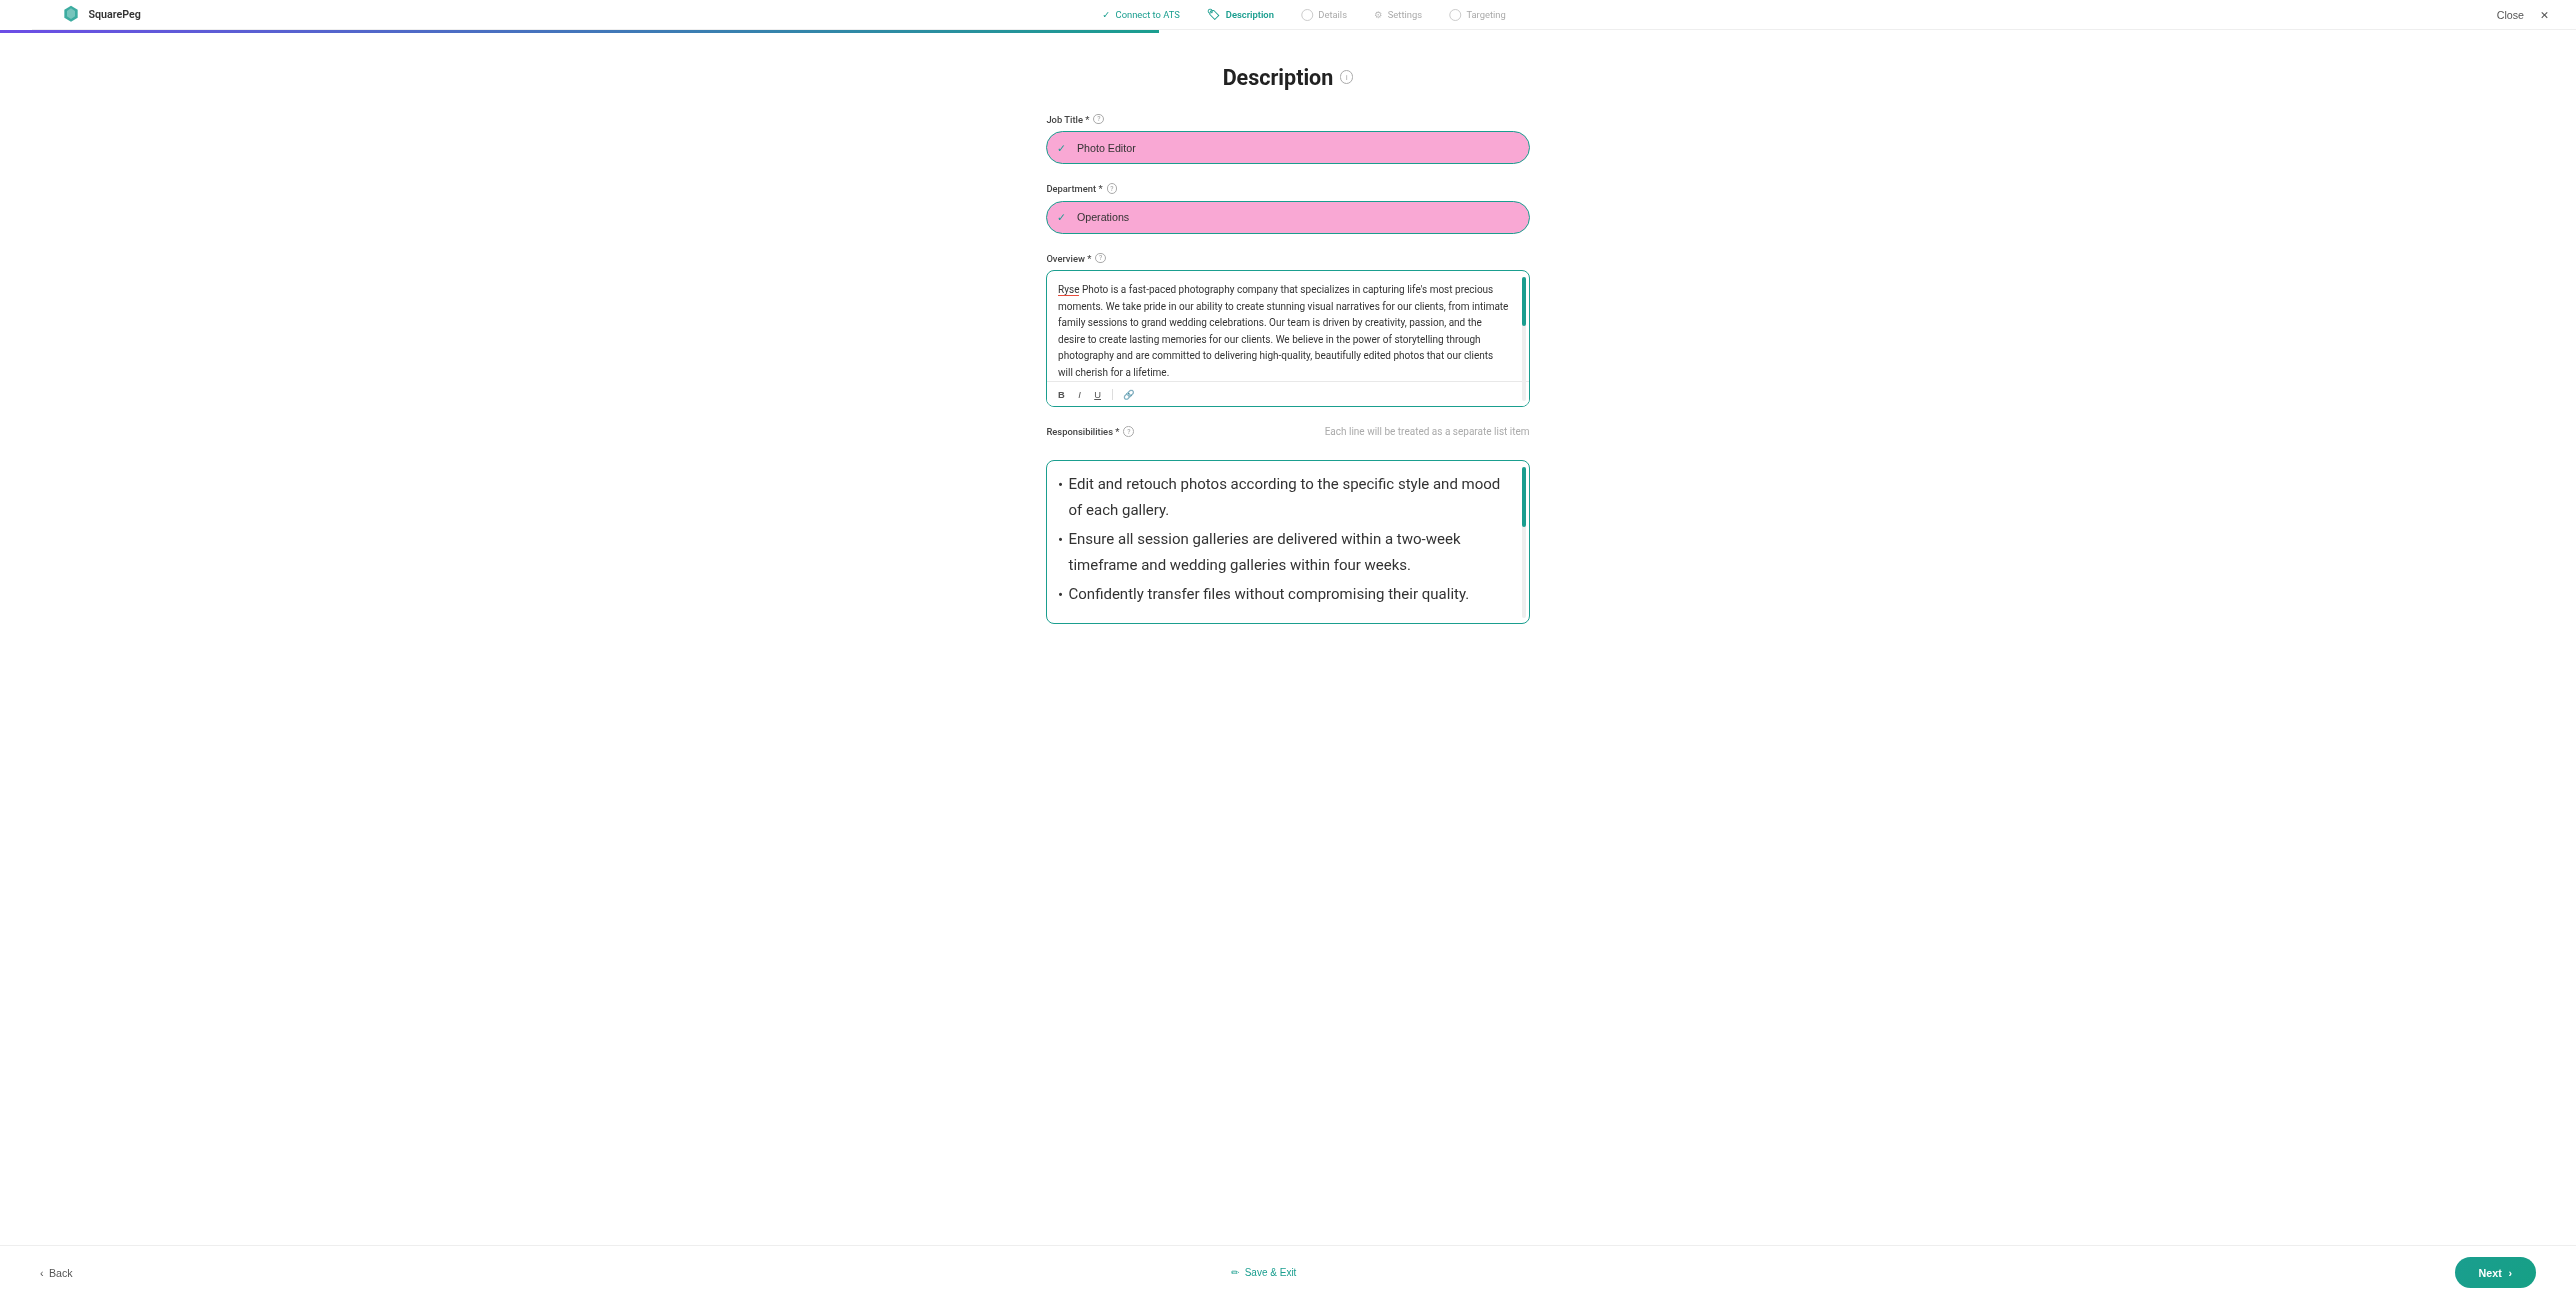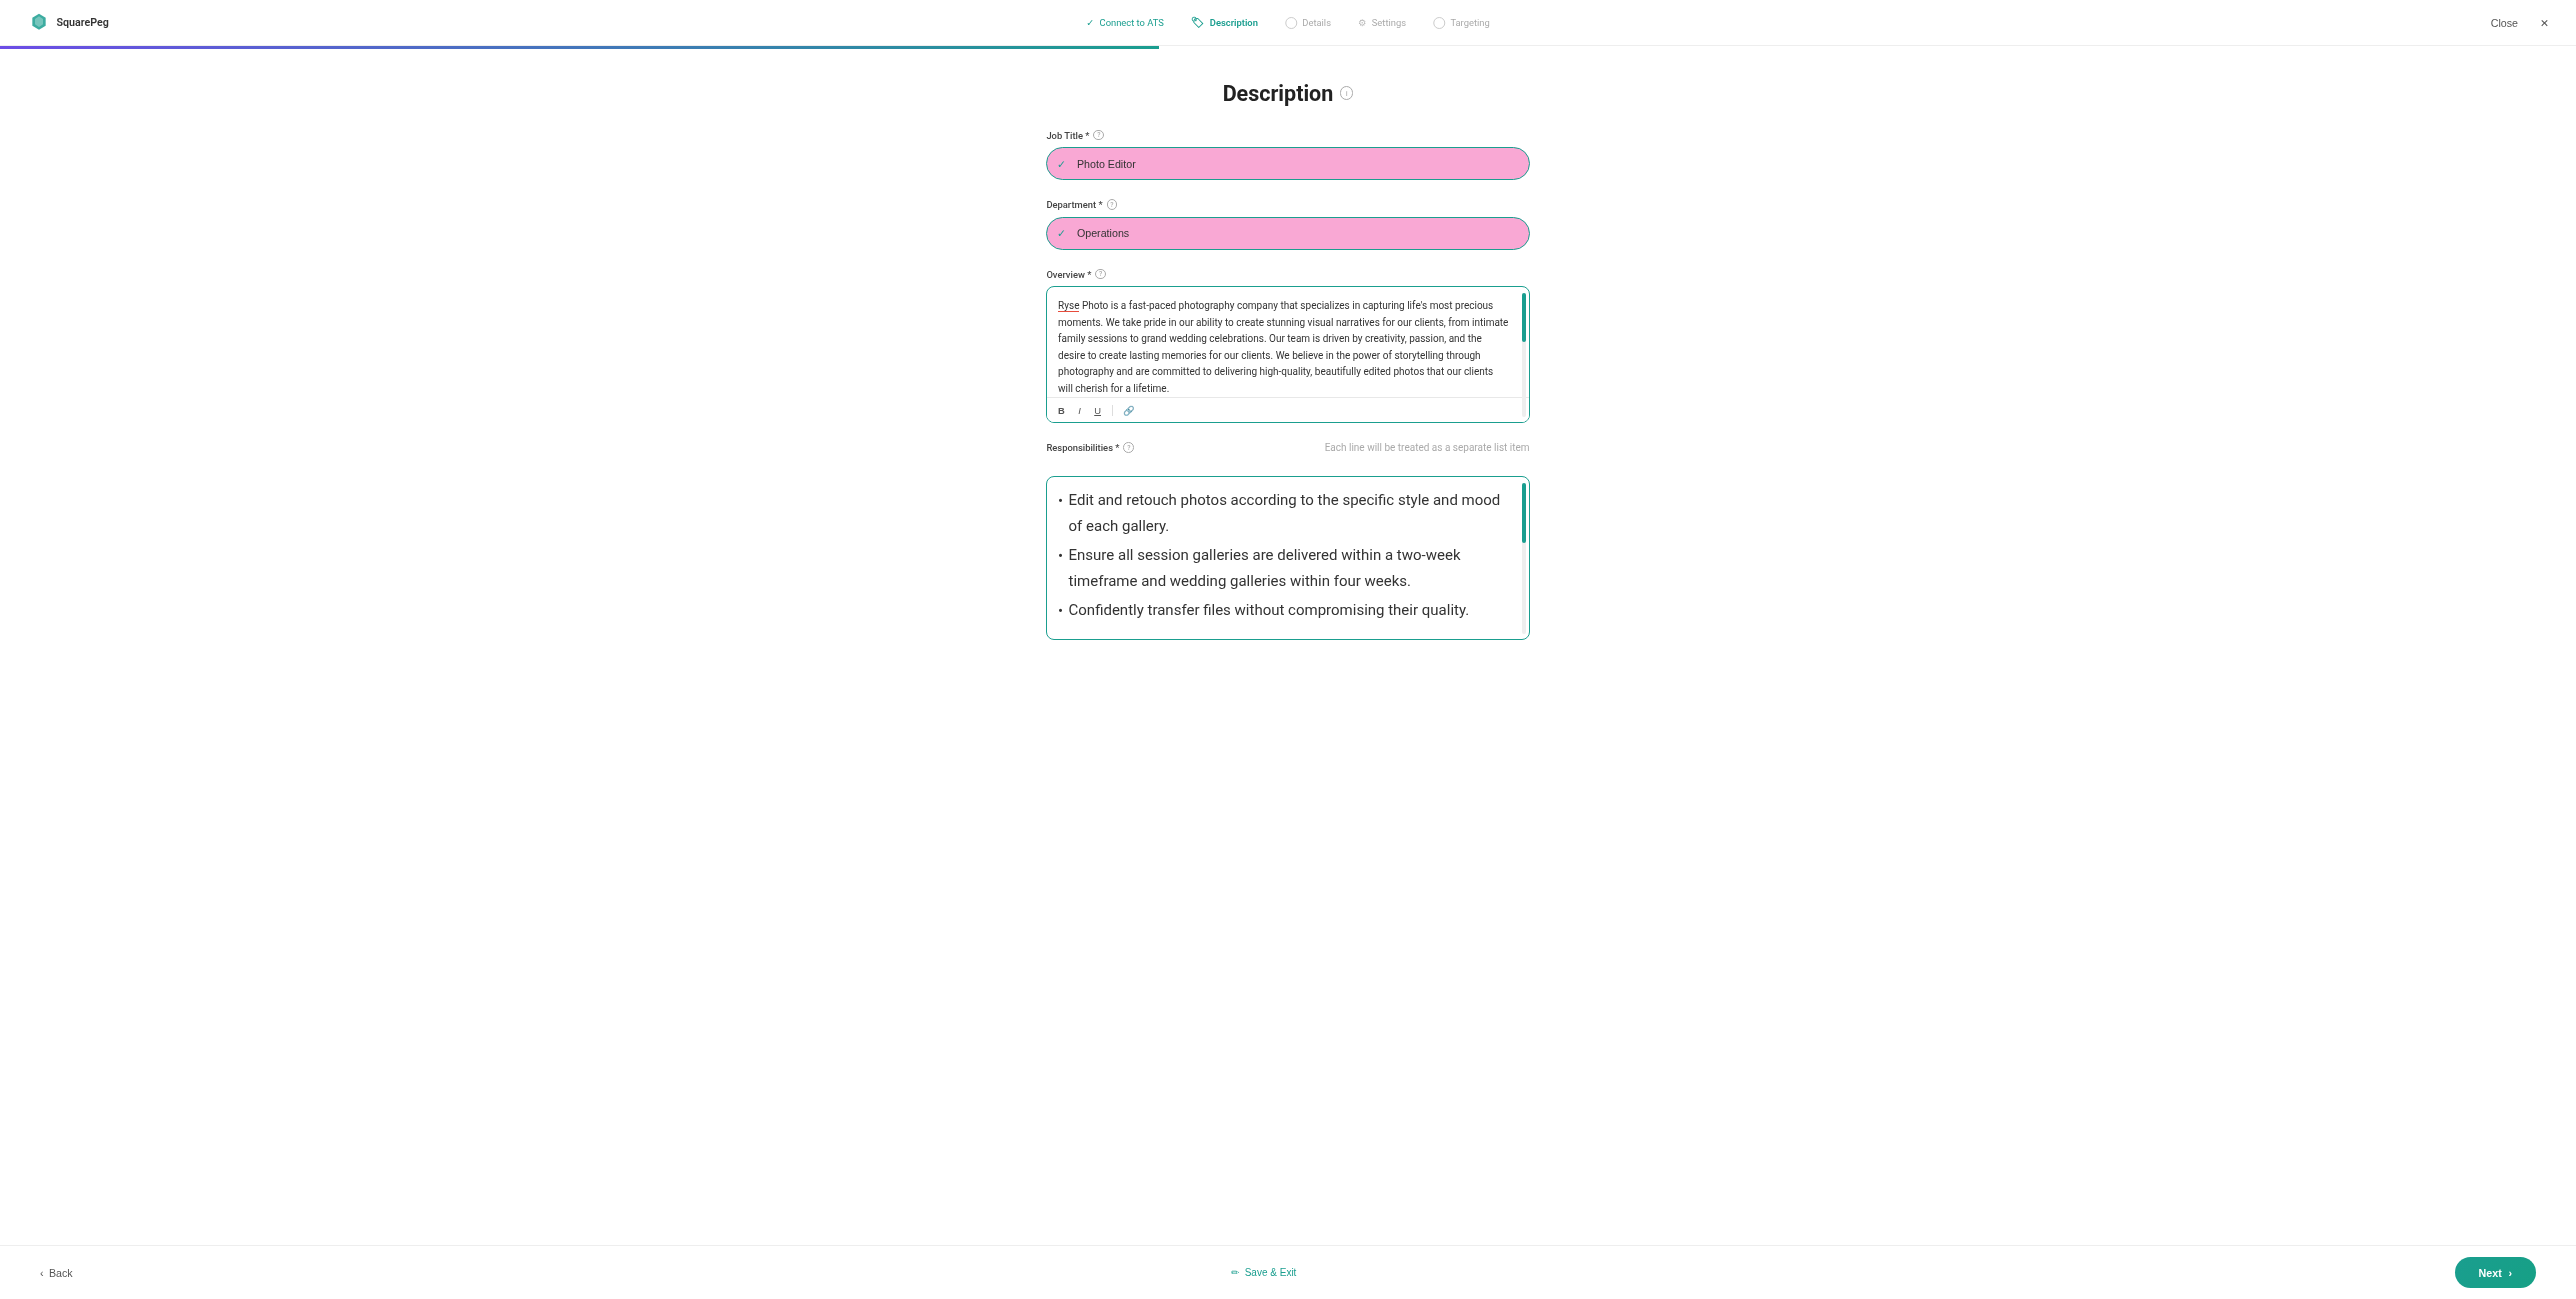--- a/index.html
+++ b/index.html
@@ -8,23 +8,24 @@
       background: #fff;
       color: #333;
       min-height: 100vh;
     }
 
     
     .header {
       display: flex;
       align-items: center;
       padding: 0 27px;
-      height: 46px;
+      height: 30px;
       border-bottom: 0.7px solid #eee;
       position: relative;
+      margin-left: 32px;
     }
     .logo-area {
       display: flex;
       align-items: center;
       gap: 5.4px;
     }
     .logo-icon {
       width: 24px;
       height: 24px;
     }
@@ -71,21 +72,21 @@
       right: 27px;
       top: 50%;
       transform: translateY(-50%);
       background: none;
       border: none;
       font-size: 10.7px;
       cursor: pointer;
       color: #555;
       display: flex;
       align-items: center;
-      gap: 22px;
+      gap: 16px;
     }
 
     
     .progress-bar {
       height: 2.7px;
       background: linear-gradient(to right, #6c4de6 0%, #1a9e8f 100%);
       width: 45%;
     }
 
     

